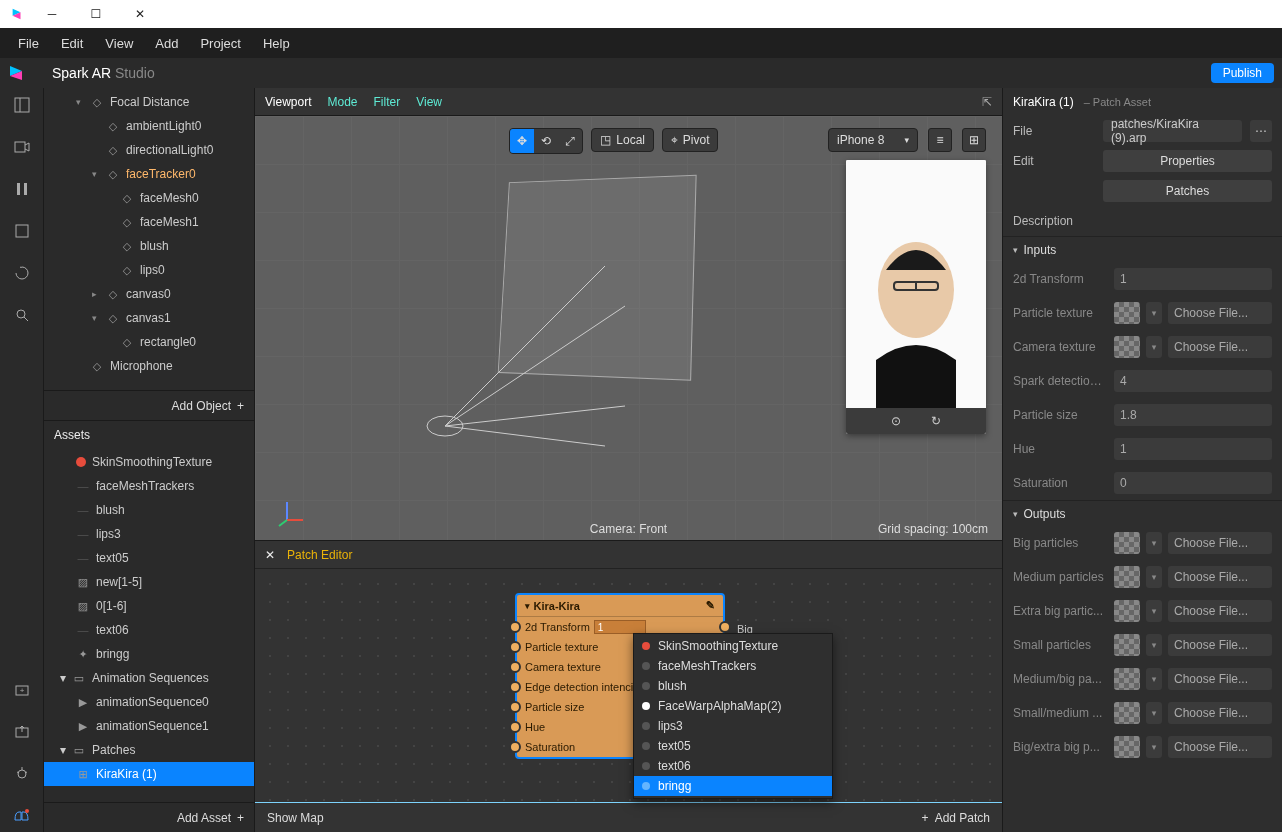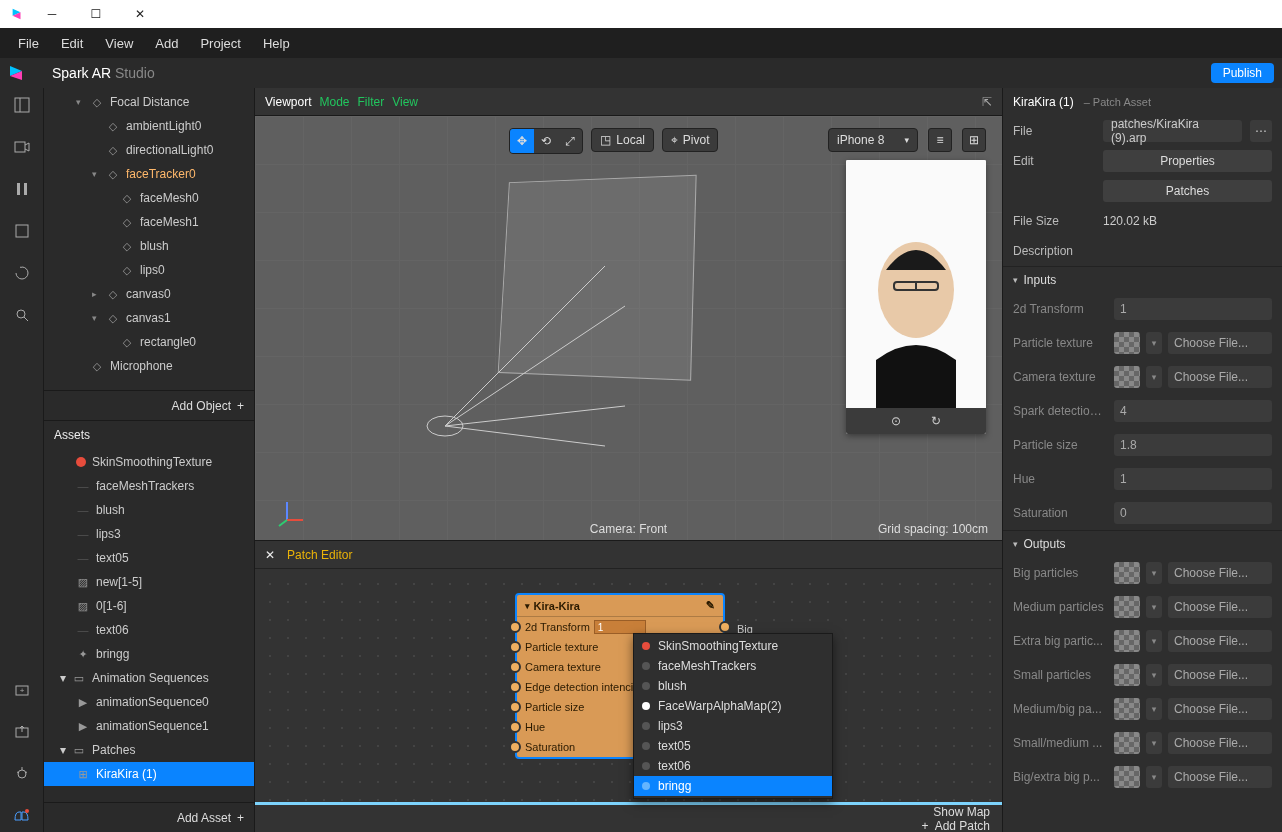--- a/index.html
+++ b/index.html
@@ -52,23 +52,23 @@
 
 .assetshead { height: 28px; border-top: 1px solid #1a1a1a; display: flex; align-items: center; padding: 0 10px; color: #eee; background:#2a2a2a; font-size:12px;}
 .assettree { flex: 1; overflow: auto; padding: 2px 0; }
 .assettree .row.groupsel { background: #0a84ff; color: #fff; }
 .assettree .row .dot { width: 10px; height: 10px; border-radius: 50%; }
 
 
 .center { flex: 1; display: flex; flex-direction: column; background: #2a2a2a; }
 
 
-.vphead { height: 28px; background: #333; display: flex; align-items: center; padding: 0 10px; gap: 8px; border-bottom: 1px solid #1a1a1a; }
+.vphead { height: 28px; background: #333; display: flex; align-items: center; padding: 0 10px; gap: 16px; border-bottom: 1px solid #1a1a1a; }
 .vphead .vptitle { color: #fff; font-weight: 500; }
-.vphead .vpitem { color: #22c55e; }
+.vphead .vpitem { color: #5eead4; }
 .vphead .popicon { margin-left: auto; color: #aaa; }
 
 
 .viewport { position: relative; flex: 1; background: #5f5f5f; overflow: hidden; }
 .viewport .grid { position: absolute; inset: 0; background:
   linear-gradient(#6a6a6a 1px, transparent 1px) 0 0/48px 48px,
   linear-gradient(90deg, #6a6a6a 1px, transparent 1px) 0 0/48px 48px,
   #5f5f5f; opacity: 0.5; }
 .viewport .facerect { position: absolute; left: 240px; top: 60px; width: 200px; height: 200px; border: 1px solid #aaa; background: rgba(255,255,255,0.08); transform: perspective(800px) rotateY(-18deg) rotateX(8deg); }
 .viewport .cone { position: absolute; left: 150px; top: 90px; width: 260px; height: 260px; }
@@ -83,21 +83,21 @@
 .viewport .preview .img { height: 248px; background: #eee; display: flex; align-items: flex-end; justify-content: center; }
 .viewport .preview .bar { height: 26px; background: #3b3b3b; display: flex; align-items: center; justify-content: center; gap: 30px; color: #ccc; }
 .viewport .camlabel { position: absolute; bottom: 4px; left: 50%; transform: translateX(-50%); color: #ddd; font-size: 12px; }
 .viewport .gridlabel { position: absolute; bottom: 4px; right: 14px; color: #ddd; font-size: 12px; }
 .viewport .axes { position: absolute; bottom: 12px; left: 20px; width: 32px; height: 32px; }
 
 
 .patched { height: 292px; background: #333; border-top: 1px solid #1a1a1a; display: flex; flex-direction: column; }
 .patched .pehdr { height: 28px; display: flex; align-items: center; padding: 0 10px; gap: 12px; color: #eee; border-bottom:1px solid #222; }
 .patched .canvas { flex: 1; position: relative; background-image: radial-gradient(#444 1px, transparent 1px); background-size: 18px 18px; background-position: 6px 6px; }
-.patched .peftr { height: 30px; display: flex; align-items: flex-end; padding: 0 12px; color: #ddd; border-top:3px solid #7dd3fc;flex-direction:column; }
+.patched .peftr { height: 30px; display: flex; align-items: center; padding: 0 12px; color: #ddd; border-top:1px solid #7dd3fc; }
 .patched .peftr .addpatch { margin-left: auto; display: flex; align-items: center; gap: 6px; }
 
 
 .node { position: absolute; left: 260px; top: 24px; width: 210px; background: #d99a56; border: 2px solid #0a84ff; border-radius: 4px; color: #2a1a00; font-size: 11px; }
 .node .nodetitle { padding: 4px 8px; font-weight: 600; border-bottom: 1px solid rgba(0,0,0,0.2); display:flex; align-items:center; gap:4px;}
 .node .noderow { display: flex; align-items: center; height: 20px; padding: 0 8px; gap: 4px; position:relative;}
 .node .noderow .port { position:absolute; left:-8px; width: 12px; height: 12px; border-radius:50%; background:#f0b060; border:2px solid #333; }
 .node .noderow .portR { position:absolute; right:-8px; width: 12px; height: 12px; border-radius:50%; background:#f0b060; border:2px solid #333; }
 .node .noderow input { width: 52px; height: 14px; background: #c87f39; border: 1px solid #9a5e27; color: #fff; font-size: 10px; padding: 0 3px; }
 .node .outlabel { position:absolute; color:#ccc; font-size:11px; }
@@ -538,24 +538,20 @@
     </div>
     <div class="proprow">
       <span class="lbl">Edit</span>
       <span class="btn">Properties</span>
     </div>
     <div class="proprow">
       <span class="lbl"></span>
       <span class="btn">Patches</span>
     </div>
     <div class="proprow">
-      <span class="lbl">File Size</span>
-      <span>120.02 kB</span>
-    </div>
-    <div class="proprow">
         <span class="lbl" style="width:auto">Description</span>
       </div>
 
     <div class="sect">
         <span class="chev">▾</span>
         <span>Inputs</span>
       </div>
     <div id="insp-inputs">
         <div class="fieldrow">
           <span class="lbl">2d Transform</span>

